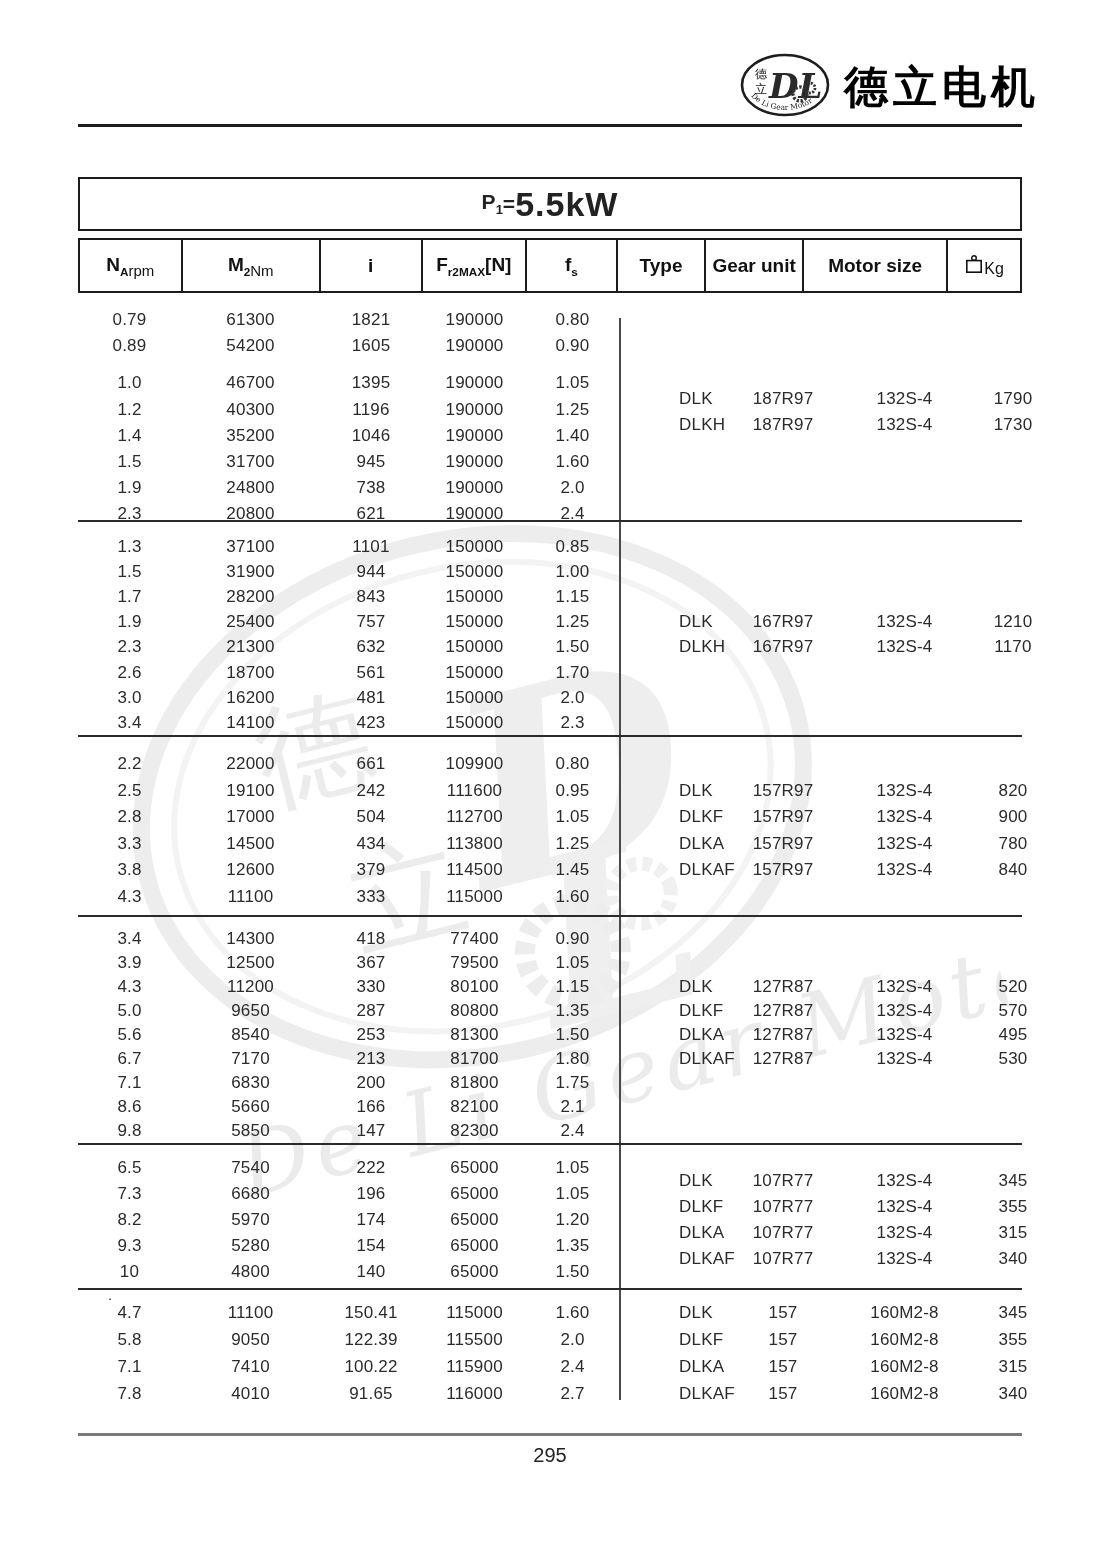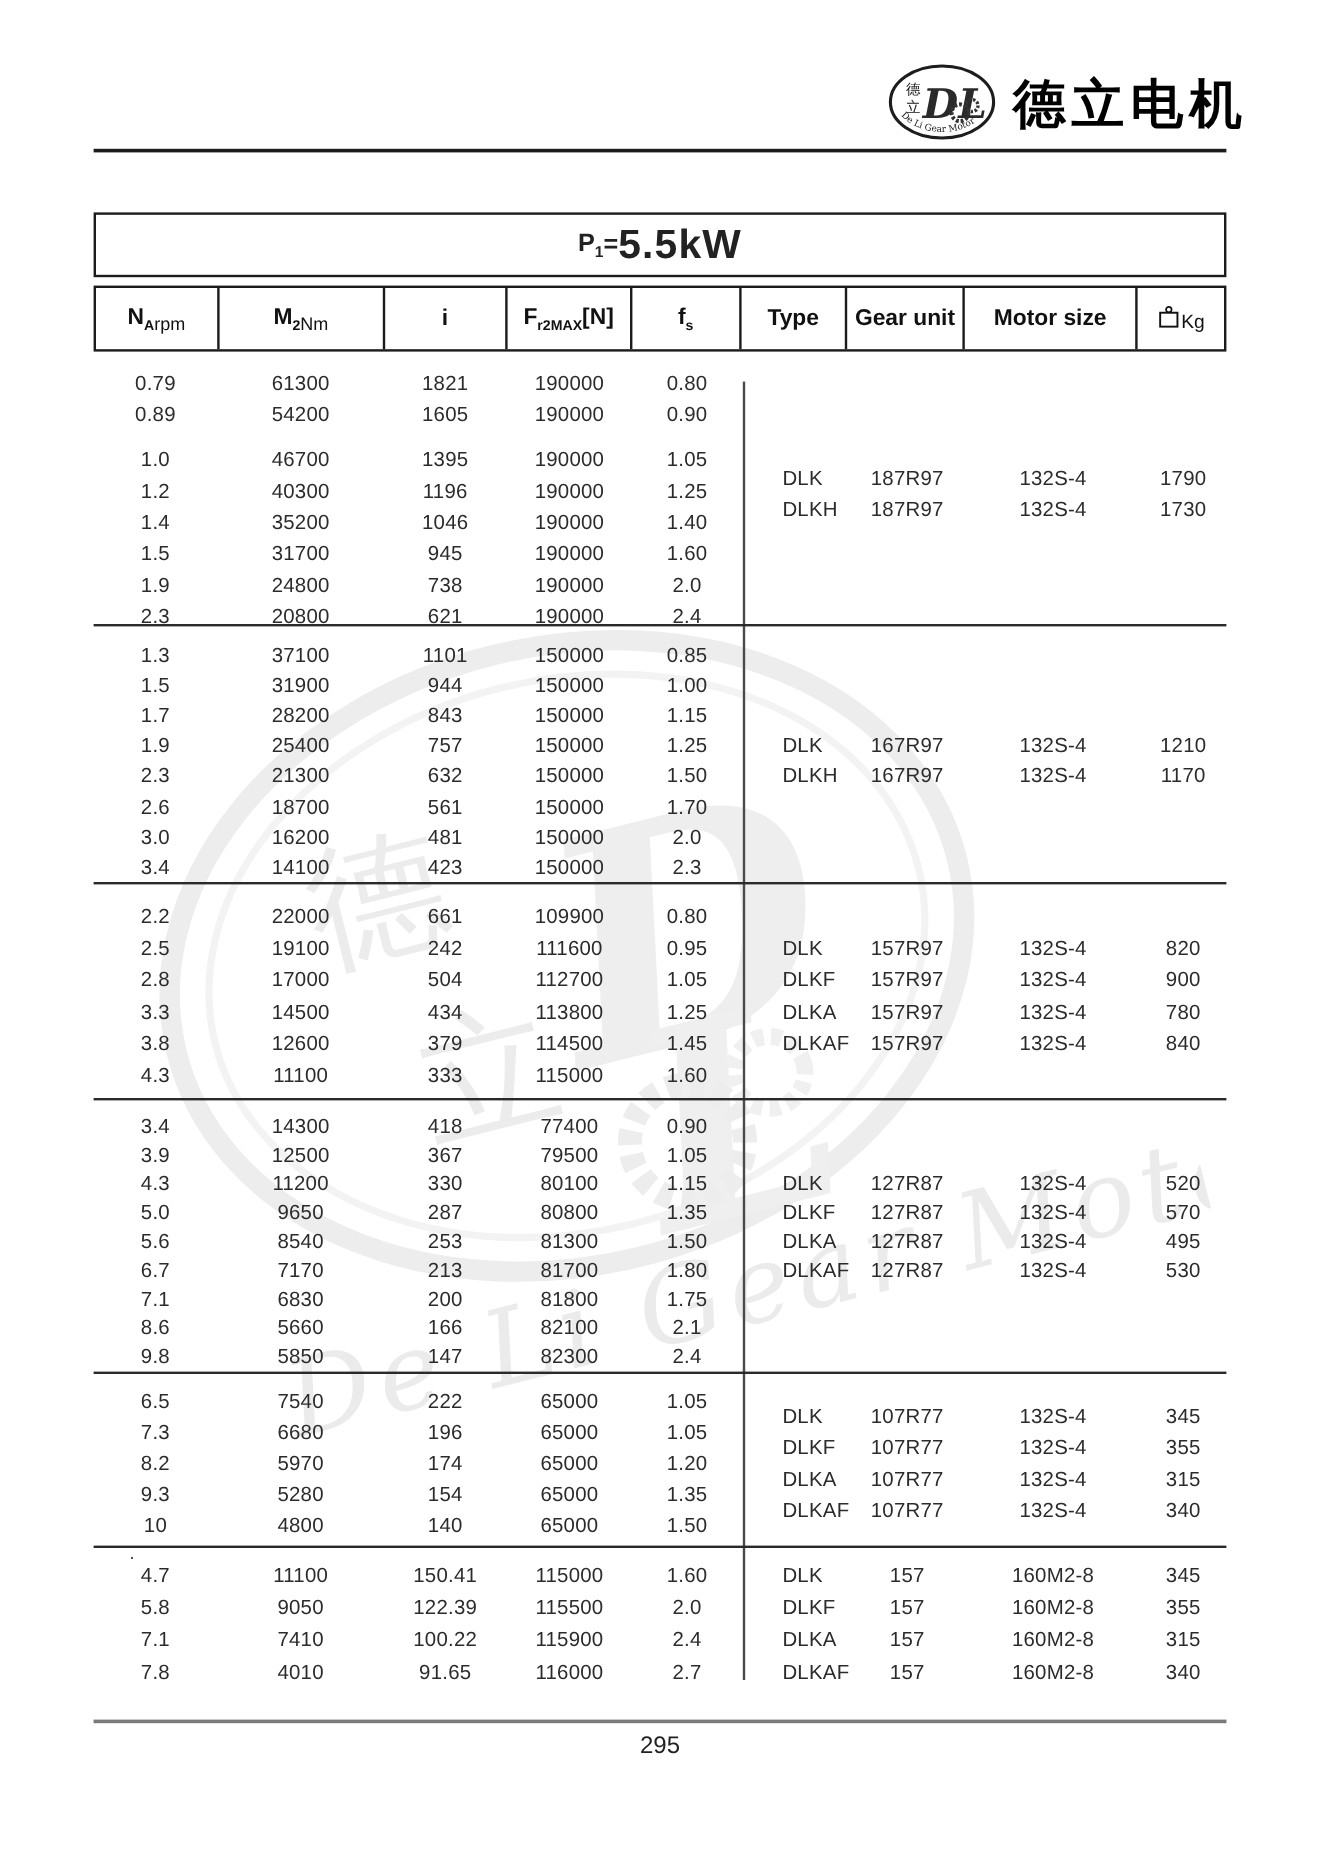--- a/index.html
+++ b/index.html
@@ -38,21 +38,21 @@
   .vdivider{position:absolute;left:541px;top:25px;width:2px;height:1082px;background:#4a4a4a;z-index:2;}
   #blocks{position:absolute;left:0;top:0;width:944px;height:1140px;z-index:3;}
   .block{position:relative;box-sizing:border-box;}
   .block.sep{border-bottom:2px solid #2a2a2a;}
   .drow{display:flex;align-items:center;}
   .dcell{display:block;text-align:center;font-size:17px;color:#2b2b2b;letter-spacing:0.2px;}
   .c0{width:103px}.c1{width:139px}.c2{width:102px}.c3{width:105px}.c4{width:91px}
   .types{position:absolute;left:541px;}
   .trow{display:flex;align-items:center;}
   .tcell{box-sizing:border-box;font-size:17px;color:#2b2b2b;text-align:center;letter-spacing:0.2px;}
-  .t0{width:88px;text-align:left;padding-left:33px;}
+  .t0{width:88px;text-align:left;padding-left:33px;margin-left:27px;}
   .t1{width:98px}.t2{width:145px}.t3{width:72px}
   .block-note{position:absolute;top:-4px;left:30px;font-size:15px;color:#333;}
 
   
   .watermark{position:absolute;left:35px;top:195px;z-index:1;transform:rotate(-14deg);transform-origin:50% 50%;}
   .wm-script{font-family:"DejaVu Serif",serif;font-style:italic;}
 
   
   .bottom-rule{position:absolute;left:78px;top:1433px;width:944px;height:3px;background:#7a7a7a;}
   .page-number{position:absolute;left:0;top:1444px;width:1100px;text-align:center;font-size:20px;color:#222;}

